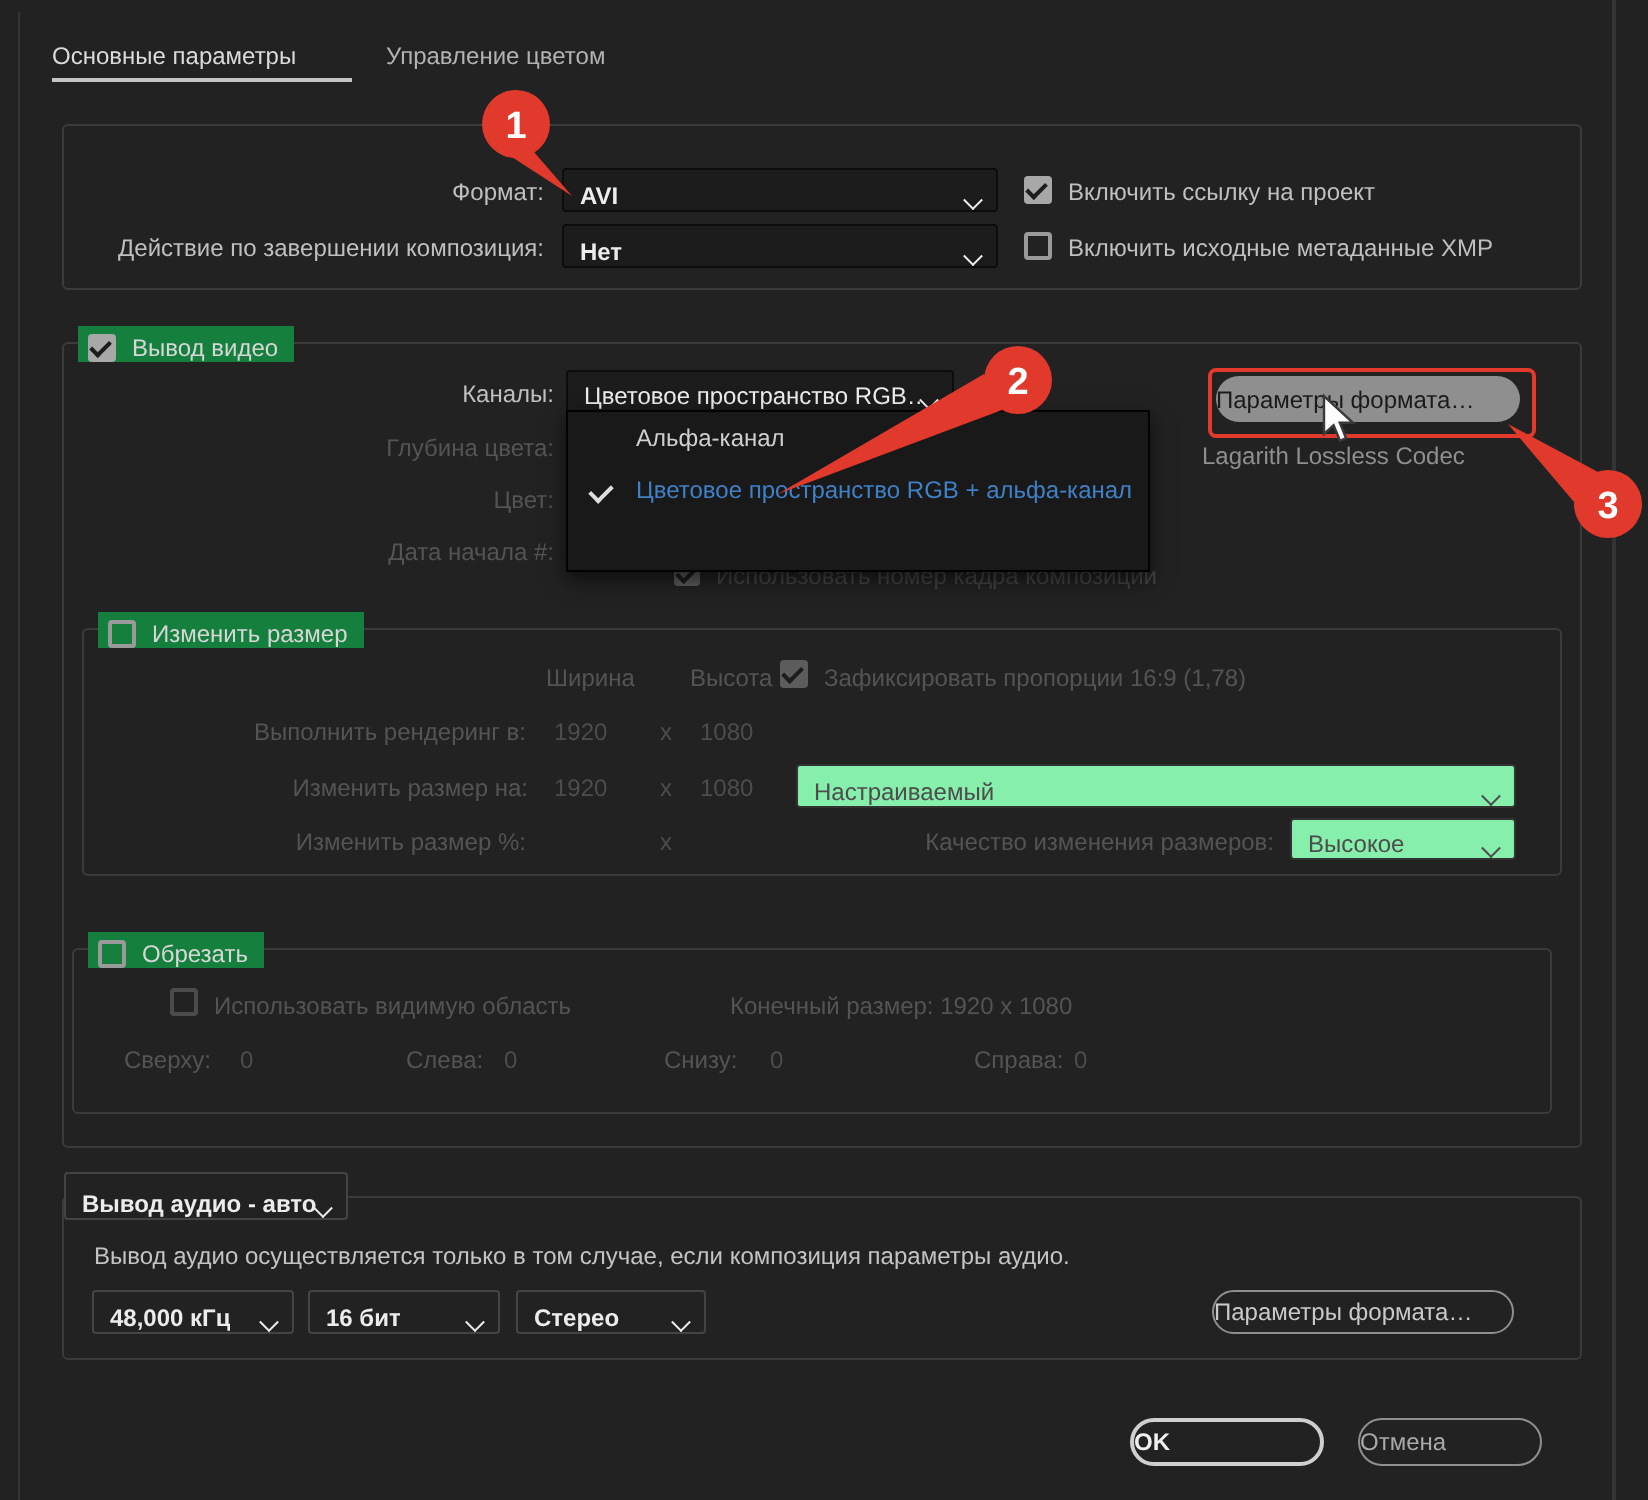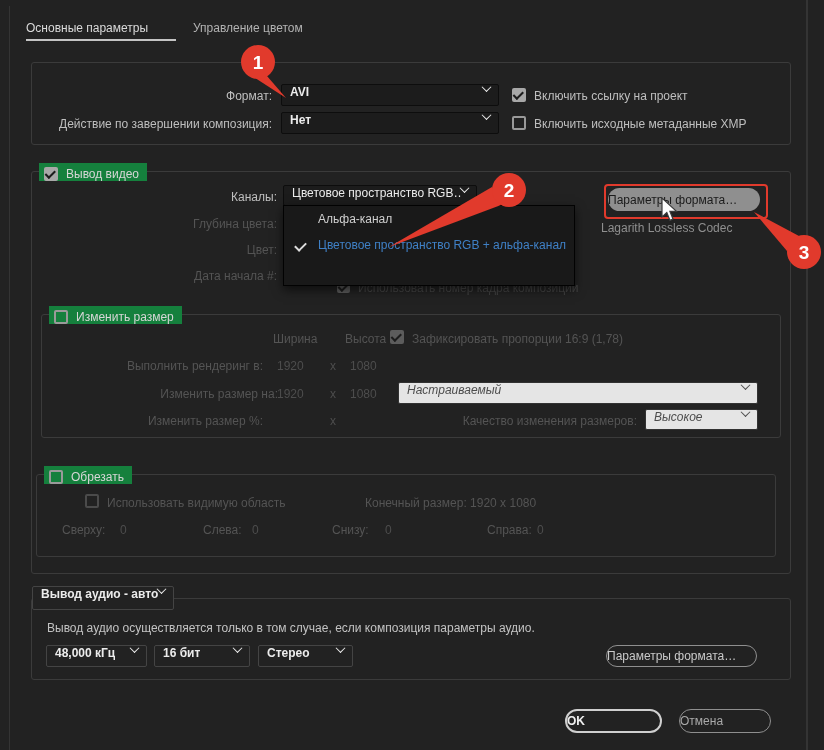--- a/index.html
+++ b/index.html
@@ -11,23 +11,23 @@
   }
   .abs{position:absolute;white-space:nowrap;}
   .r{text-align:right;}
   .dim{color:#545454;}
   .dimv{color:#4d4d4d;}
   
   .gbox{position:absolute;border:1px solid #3b3b3b;border-radius:3px;}
   .legend{position:absolute;top:-9px;left:7px;background:#15803d;padding:0 8px 0 5px;height:18px;display:flex;align-items:flex-end;gap:8px;}
   
   .dd{position:absolute;background:#1c1c1c;border:1px solid #0d0d0d;border-radius:2px;
-      display:flex;align-items:flex-start;padding:0 8px;overflow:hidden;box-sizing:border-box;color:#ececec;}
+      display:flex;align-items:flex-end;padding:0 8px;overflow:hidden;box-sizing:border-box;color:#ececec;}
   .dd .txt{overflow:hidden;white-space:nowrap;}
-  .dd.off{background:#e5e5e5;border-color:#323232;color:#4d4d4d;font-style:italic;}
+  .dd.off{background:#86efac;border-color:#323232;color:#4d4d4d;}
   .dd.outline{background:#222222;border-color:#444444;}
   .chev{width:6px;height:6px;border-right:1.6px solid currentColor;border-bottom:1.6px solid currentColor;
         transform:rotate(45deg) translate(-1px,-1px);margin-left:auto;flex:0 0 auto;}
   
   .cb{position:absolute;width:14px;height:14px;box-sizing:border-box;border-radius:2px;
       display:flex;align-items:center;justify-content:center;}
   .cb.on{background:#a8a8a8;}
   .cb.off{border:2px solid #9a9a9a;}
   .cb.on.dm{background:#5c5c5c;}
   .cb.off.dm{border-color:#4b4b4b;}
@@ -133,21 +133,21 @@
 <span class="cb on dm" style="left:390px;top:330px;">
     <span class="ck"></span>
   </span>
 <div class="abs dim" style="left:412px;top:332px;">Зафиксировать пропорции 16:9 (1,78)</div>
 
 <div class="abs r dim" style="left:43px;top:359px;width:220px;">Выполнить рендеринг в:</div>
 <div class="abs dimv" style="left:277px;top:359px;">1920</div>
 <div class="abs dimv" style="left:330px;top:359px;">x</div>
 <div class="abs dimv" style="left:350px;top:359px;">1080</div>
 
-<div class="abs r dim" style="left:58px;top:387px;width:220px;">Изменить размер на:</div>
+<div class="abs r dim" style="left:44px;top:387px;width:220px;">Изменить размер на:</div>
 <div class="abs dimv" style="left:277px;top:387px;">1920</div>
 <div class="abs dimv" style="left:330px;top:387px;">x</div>
 <div class="abs dimv" style="left:350px;top:387px;">1080</div>
 <div class="dd off" style="left:398px;top:382px;width:360px;height:22px;">
   <span class="txt">Настраиваемый</span>
   <span class="chev"></span>
 </div>
 
 <div class="abs r dim" style="left:43px;top:414px;width:220px;">Изменить размер %:</div>
 <div class="abs dimv" style="left:330px;top:414px;">x</div>

